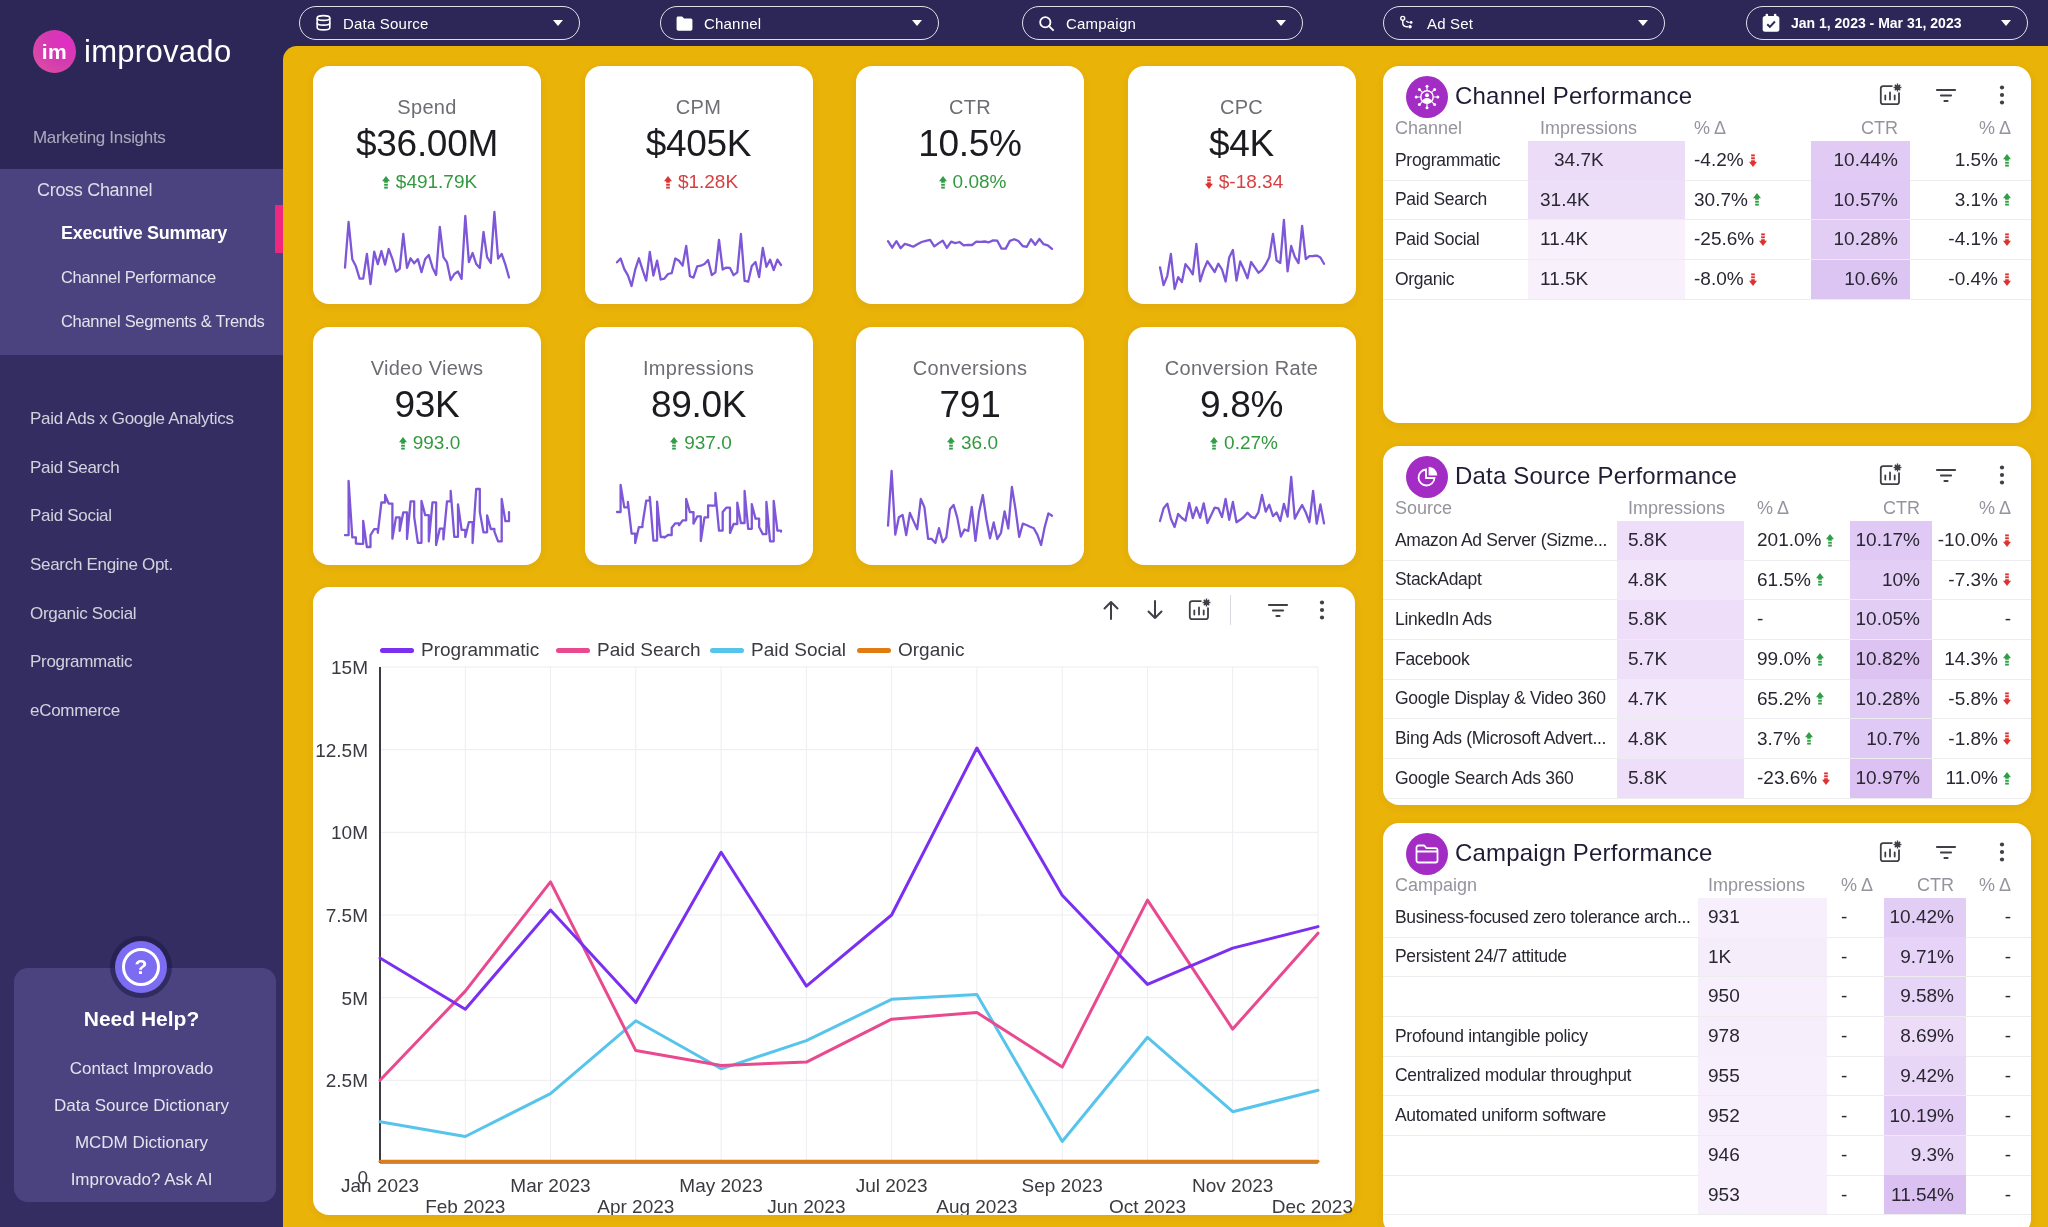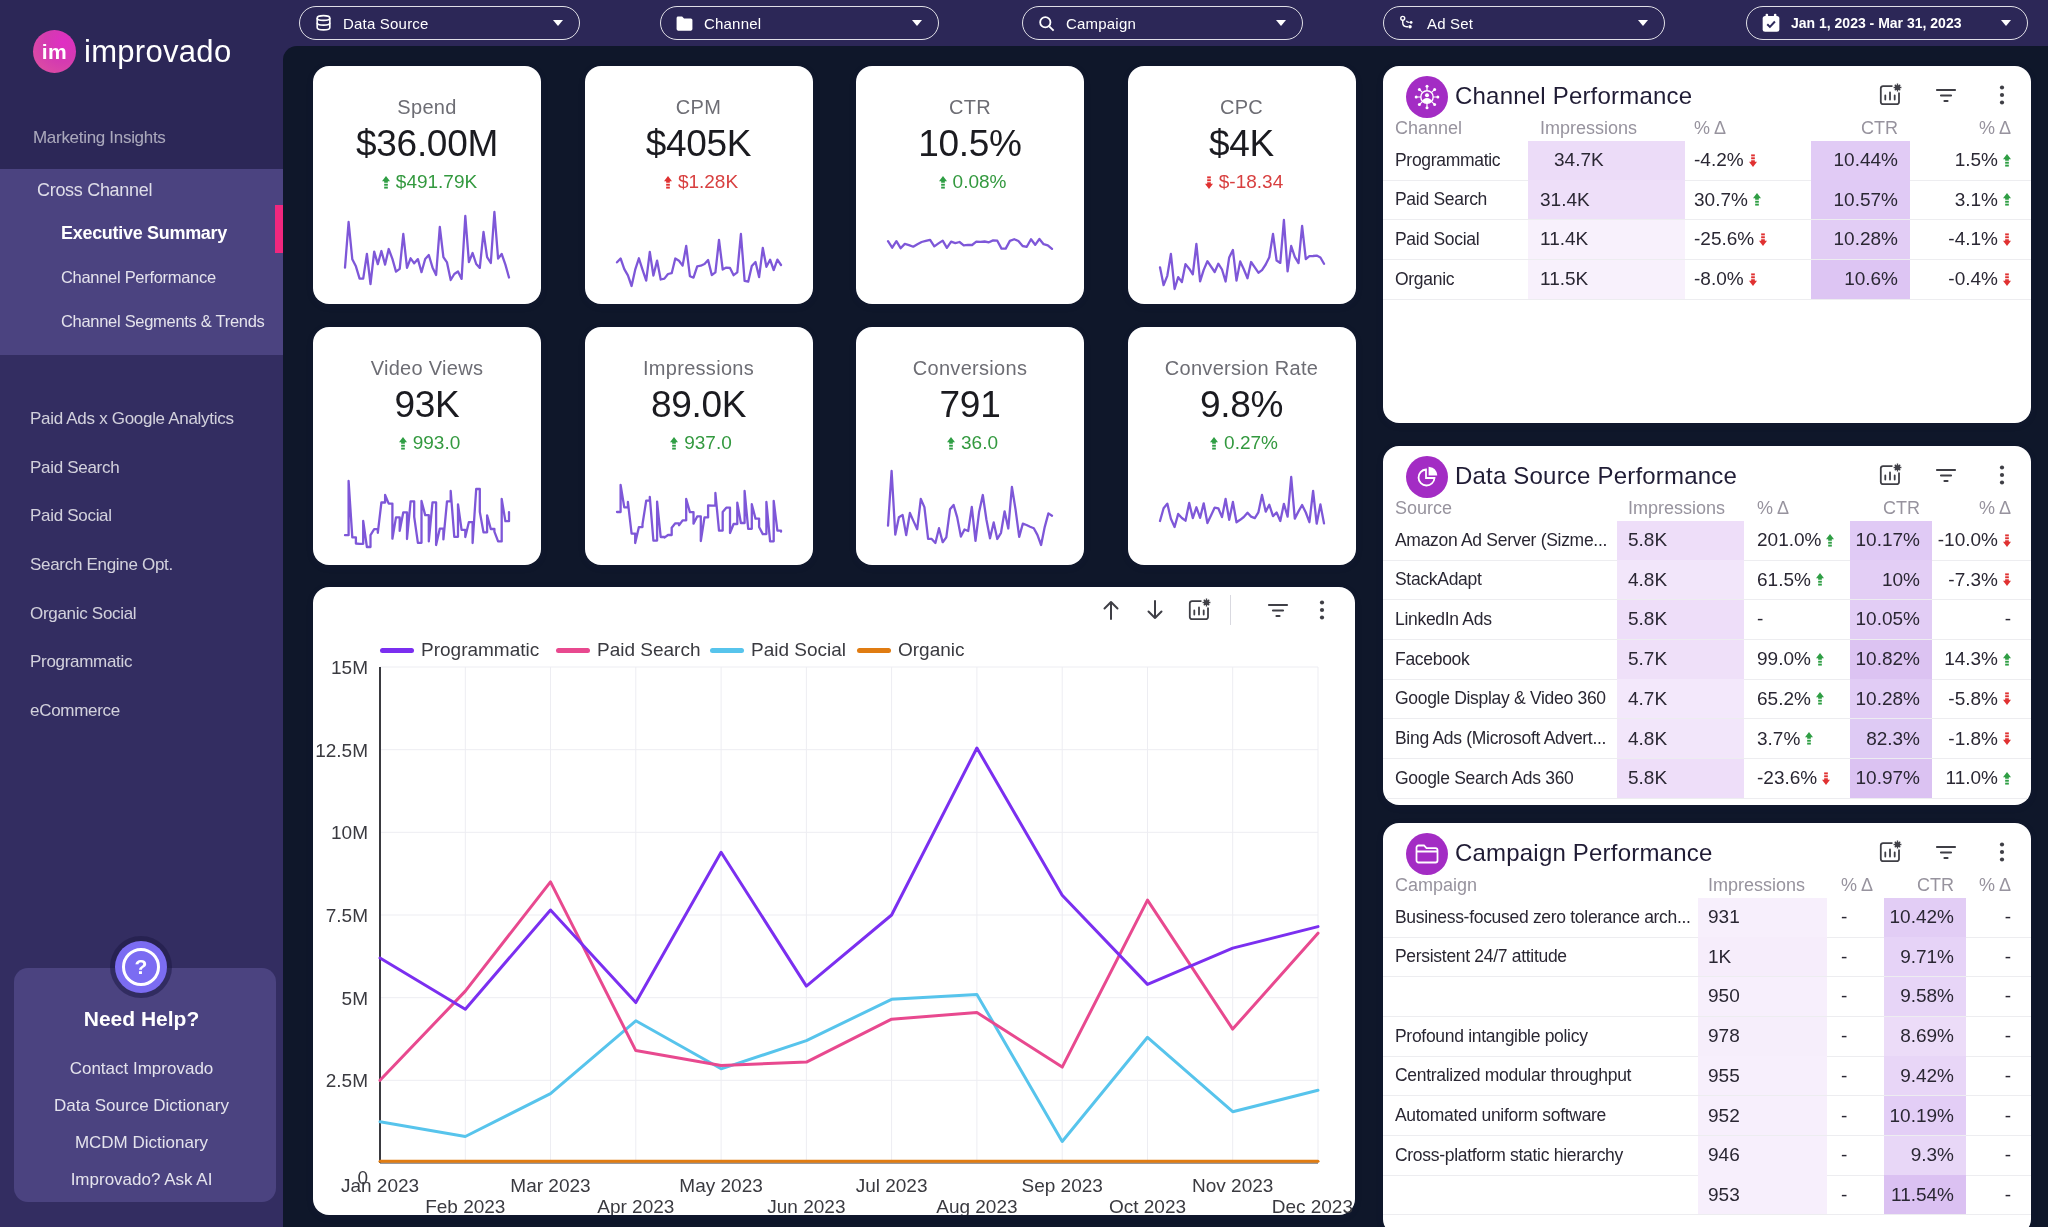--- a/index.html
+++ b/index.html
@@ -1,19 +1,19 @@
 <!DOCTYPE html>
 <html><head><meta charset="utf-8"><style>
 *{margin:0;padding:0;box-sizing:border-box}
 html,body{width:2048px;height:1227px;overflow:hidden;font-family:"Liberation Sans",sans-serif;background:#f1f0f7}
 .abs{position:absolute}
 #sidebar{position:absolute;left:0;top:0;width:283px;height:1227px;background:#332d61;z-index:5}
 #topbar{position:absolute;left:283px;top:0;width:1765px;height:46px;background:#2c2757;z-index:4}
 #cornerpatch{position:absolute;left:283px;top:46px;width:24px;height:24px;background:#2c2757;z-index:0}
-#main{position:absolute;left:283px;top:46px;width:1765px;height:1181px;background:#0f172a;border-top-left-radius:14px;z-index:1}
+#main{position:absolute;left:283px;top:46px;width:1765px;height:1181px;background:#eab308;border-top-left-radius:14px;z-index:1}
 .card{position:absolute;background:#fff;border-radius:16px;box-shadow:0 2px 8px rgba(50,40,110,.07)}
 .pill{position:absolute;top:6px;height:34px;border:1.5px solid rgba(255,255,255,.85);border-radius:17px;color:#fff;display:flex;align-items:center;font-size:15px}
 .pill .lbl{margin-left:10px;letter-spacing:.2px}
 .pill .caret{position:absolute;right:16px;top:13px;width:0;height:0;border-left:5px solid transparent;border-right:5px solid transparent;border-top:6px solid #fff}
 .pill svg{margin-left:14px}
 .navitem{position:absolute;left:30px;color:rgba(255,255,255,.78);font-size:17px;letter-spacing:-0.3px;white-space:nowrap}
 .subitem{position:absolute;left:61px;color:rgba(255,255,255,.85);font-size:16.5px;letter-spacing:-0.3px;white-space:nowrap}
 .kpi{text-align:center}
 .kpi .t{margin-top:30px;font-size:20px;color:#6d6d74;letter-spacing:.3px}
 .kpi .v{margin-top:4px;font-size:37px;color:#1b1b20;letter-spacing:-0.3px}
@@ -596,21 +596,21 @@
         <div class="cell nm" style="left:12px;width:216px">Bing Ads (Microsoft Advert...</div>
         <div class="cell" style="left:245px">4.8K</div>
         <div class="cell" style="left:374px">
           <span>3.7%</span>
           <svg class="arr" width="8" height="13" viewBox="0 0 10 16">
             <path fill="#2f9e44" d="M5 0 L10 6.5 H7.3 V8.2 H2.7 V6.5 H0 Z"></path>
             <rect x="2.7" y="9.6" width="4.6" height="2.4" fill="#2f9e44"></rect>
             <rect x="2.7" y="13.2" width="4.6" height="2.4" fill="#2f9e44"></rect>
           </svg>
         </div>
-        <div class="cell r" style="right:111px">82.3%</div>
+        <div class="cell r" style="right:111px">10.7%</div>
         <div class="cell r" style="right:20px">
           <span>-1.8%</span>
           <svg class="arr" width="8" height="13" viewBox="0 0 10 16">
             <path fill="#e03131" d="M5 16 L0 9.5 H2.7 V7.8 H7.3 V9.5 H10 Z"></path>
             <rect x="2.7" y="4" width="4.6" height="2.4" fill="#e03131"></rect>
             <rect x="2.7" y="0.4" width="4.6" height="2.4" fill="#e03131"></rect>
           </svg>
         </div>
       </div>
       <div class="trow" style="top:312.7px">
@@ -741,21 +741,20 @@
           <span class="dash">-</span>
         </div>
         <div class="cell r" style="right:77px">10.19%</div>
         <div class="cell r" style="right:20px">
           <span class="dash">-</span>
         </div>
       </div>
       <div class="trow" style="top:312.7px">
         <div class="abs" style="left:315px;top:0;width:129px;height:39px;background:#f7effc"></div>
         <div class="abs" style="left:501px;top:0;width:82px;height:39px;background:#e8d7f7"></div>
-        <div class="cell nm" style="left:12px;width:297px">Cross-platform static hierarchy</div>
         <div class="cell" style="left:325px">946</div>
         <div class="cell" style="left:458px">
           <span class="dash">-</span>
         </div>
         <div class="cell r" style="right:77px">9.3%</div>
         <div class="cell r" style="right:20px">
           <span class="dash">-</span>
         </div>
       </div>
       <div class="trow" style="top:352.4px">

